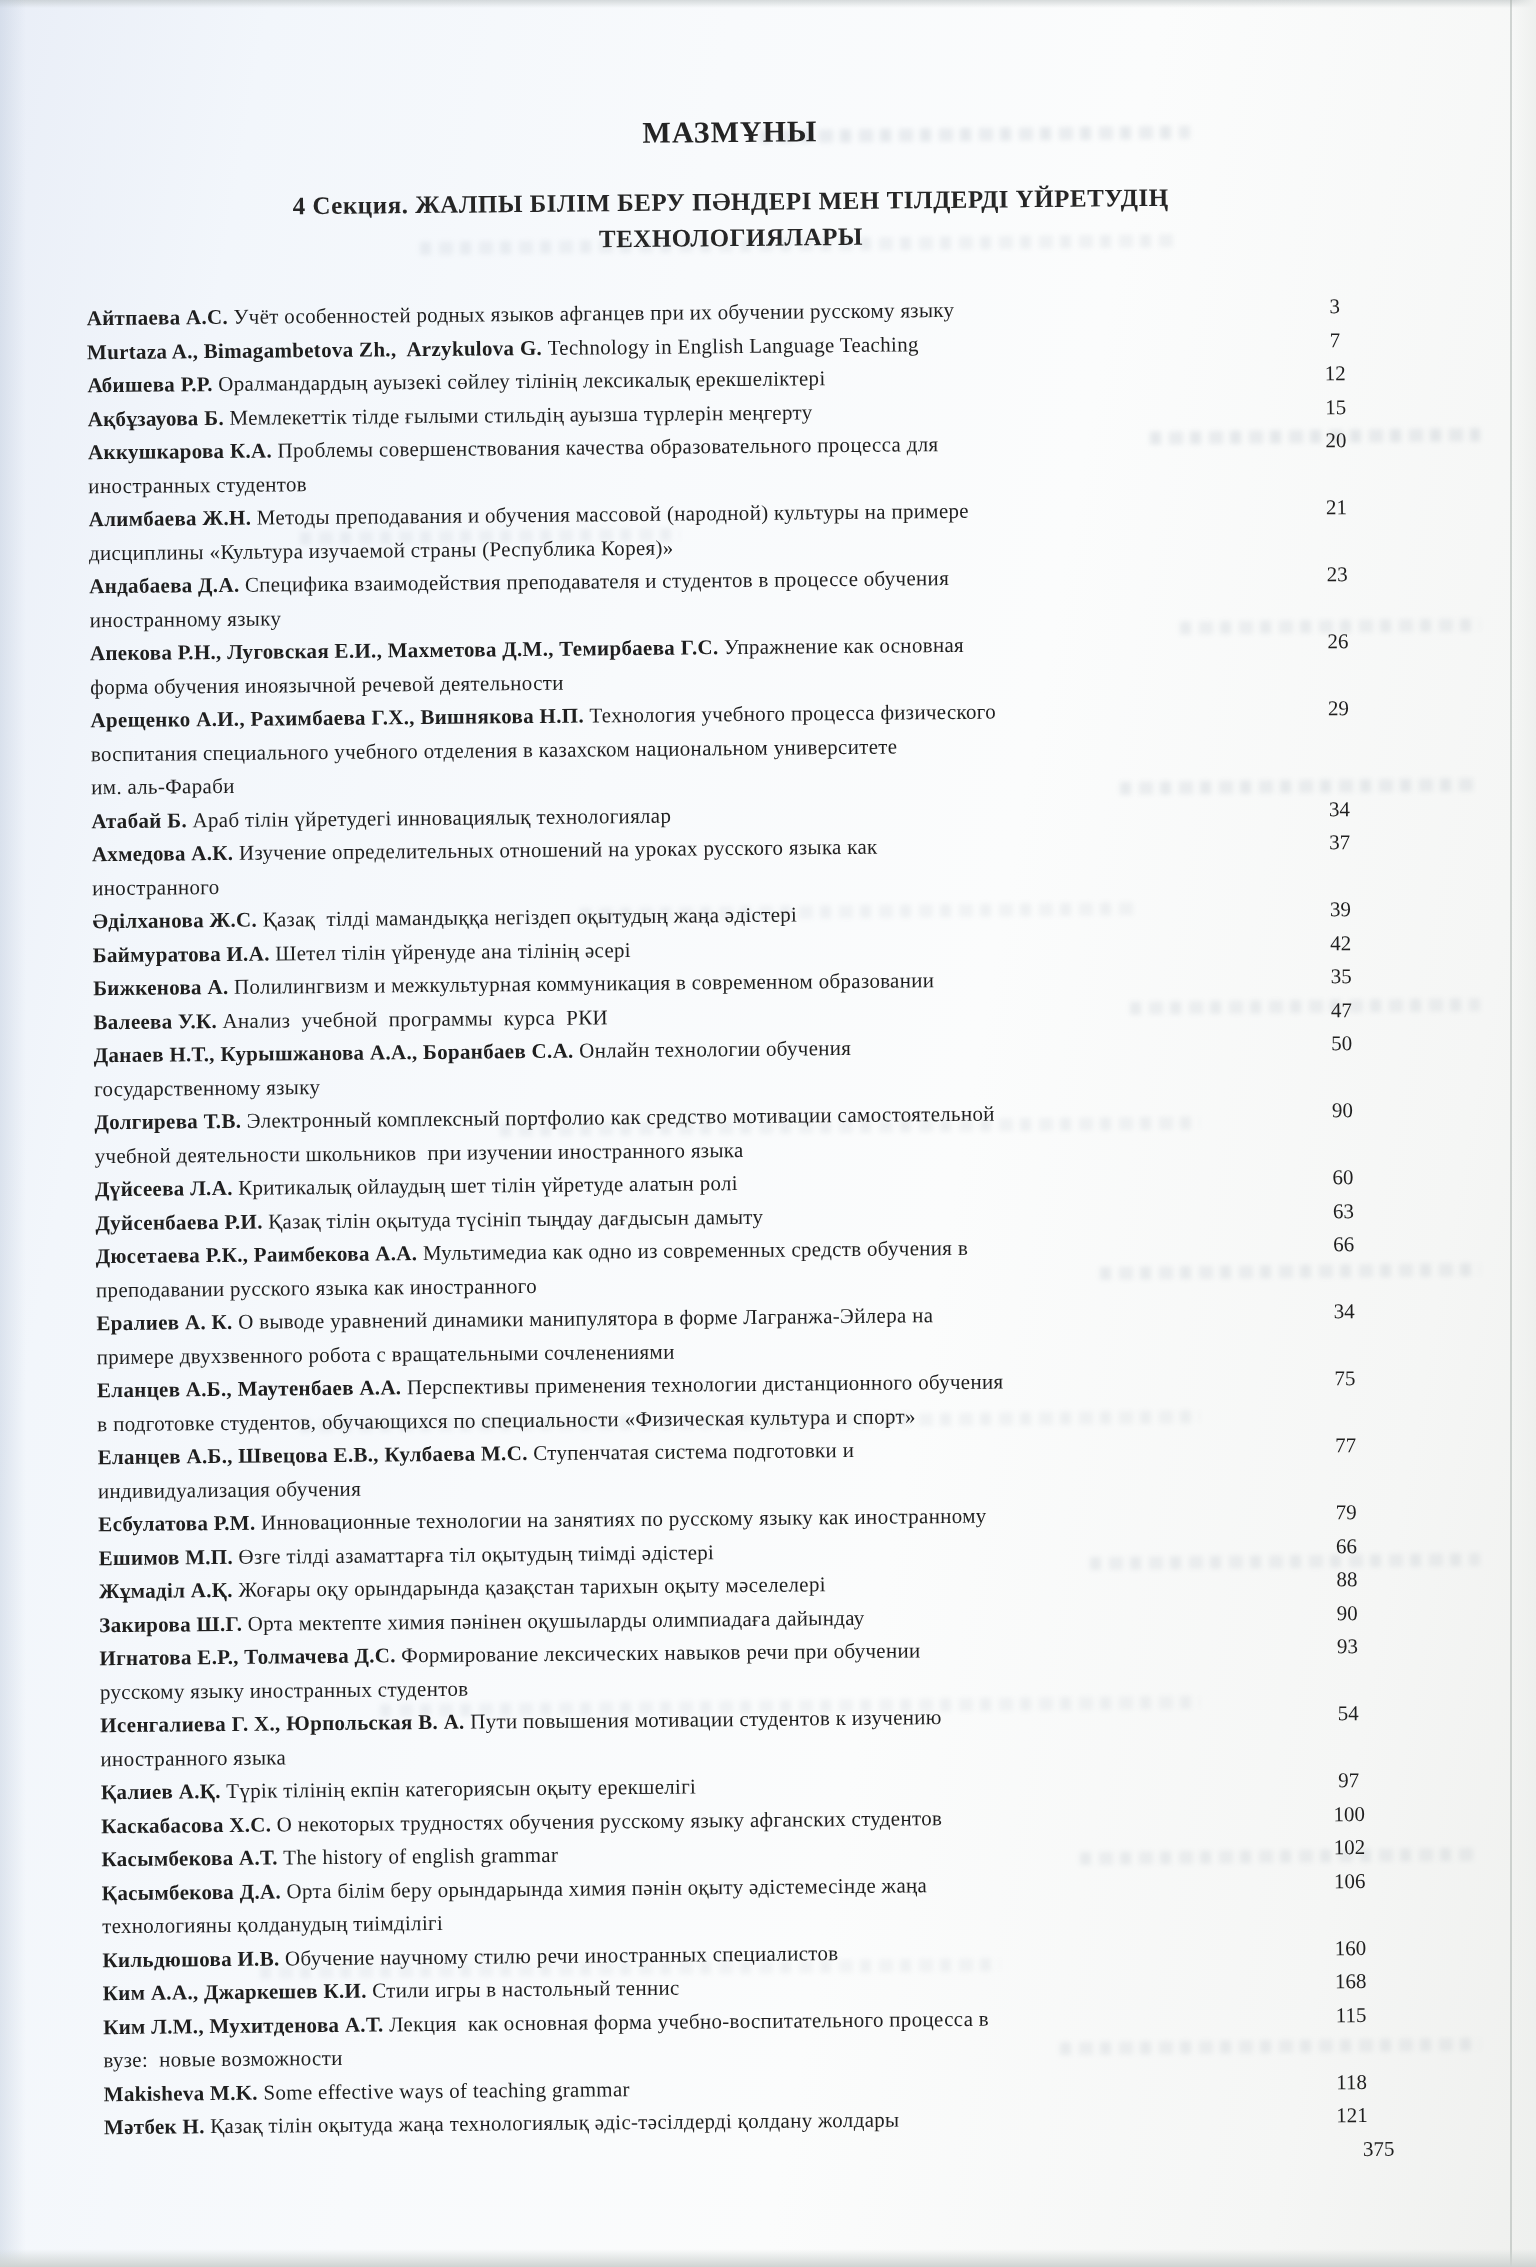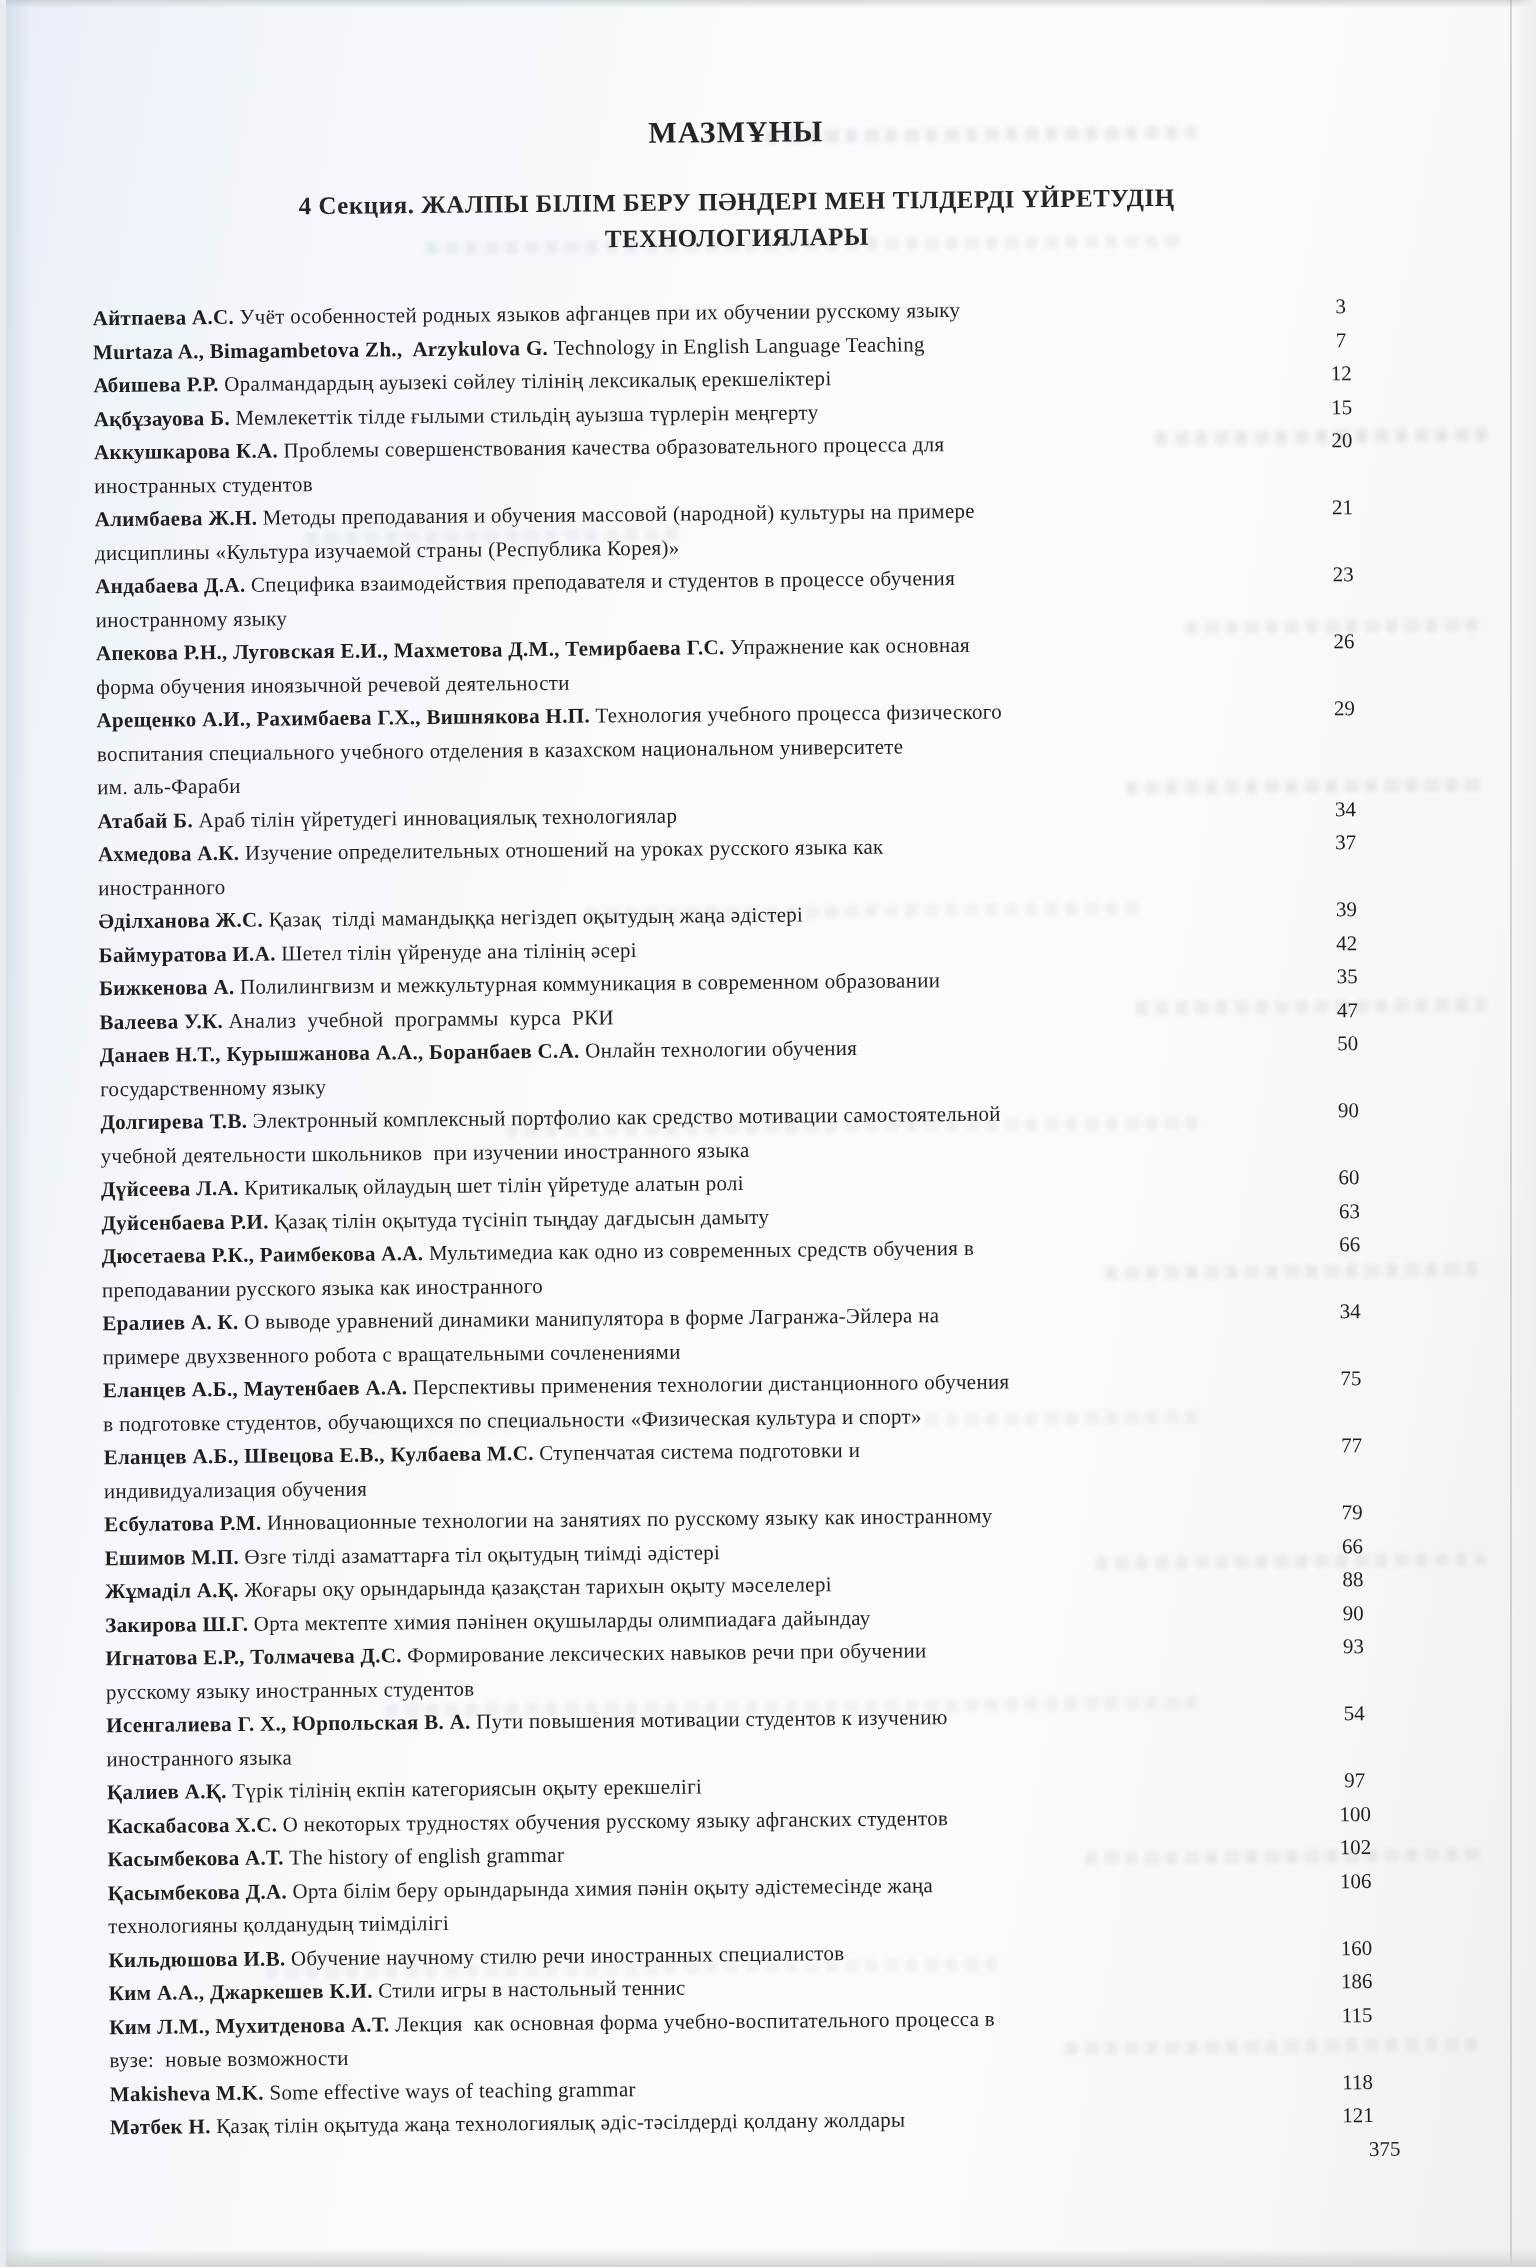--- a/index.html
+++ b/index.html
@@ -7,21 +7,20 @@
     width:1536px; height:2267px;
     background:#e8ecee;
     position:relative;
     overflow:hidden;
     font-family:"Liberation Serif","DejaVu Serif",serif;
   }
   .page {
     position:absolute; inset:0;
     background:
       linear-gradient(100deg, #e9eef7 0%, #f2f6fb 14%, #f8fafc 38%, #fbfcfc 60%, #f5f6f5 86%, #eff0ee 100%);
-    margin-left: 6px;
   }
   .edge-top { position:absolute; left:0; top:0; width:100%; height:8px;
     background:linear-gradient(180deg, rgba(170,178,178,.45), rgba(170,178,178,0)); }
   .edge-bottom { position:absolute; left:0; bottom:0; width:100%; height:18px;
     background:linear-gradient(0deg, #cfd4d2, rgba(207,212,210,0)); }
   .edge-left { position:absolute; left:0; top:0; width:26px; height:100%;
     background:linear-gradient(90deg, rgba(178,192,212,.35), rgba(178,192,212,0)); }
   .seam { position:absolute; top:0; right:24px; width:2px; height:100%;
     background:rgba(160,168,164,.45); }
   .edge-right { position:absolute; right:0; top:0; width:24px; height:100%;
@@ -214,21 +213,21 @@
     <div class="line first"><span class="authors">Касымбекова А.Т. </span><span class="title-text">The history of english grammar</span><span class="page-num">102</span></div>
   </div>
         <div class="entry">
     <div class="line first"><span class="authors">Қасымбекова Д.А. </span><span class="title-text">Орта білім беру орындарында химия пәнін оқыту әдістемесінде жаңа</span><span class="page-num">106</span></div>
   <div class="line cont">технологияны қолданудың тиімділігі</div>
         </div>
         <div class="entry">
     <div class="line first"><span class="authors">Кильдюшова И.В. </span><span class="title-text">Обучение научному стилю речи иностранных специалистов</span><span class="page-num">160</span></div>
   </div>
         <div class="entry">
-    <div class="line first"><span class="authors">Ким А.А., Джаркешев К.И. </span><span class="title-text">Стили игры в настольный теннис</span><span class="page-num">186</span></div>
+    <div class="line first"><span class="authors">Ким А.А., Джаркешев К.И. </span><span class="title-text">Стили игры в настольный теннис</span><span class="page-num">168</span></div>
   </div>
         <div class="entry">
     <div class="line first"><span class="authors">Ким Л.М., Мухитденова А.Т. </span><span class="title-text">Лекция  как основная форма учебно-воспитательного процесса в</span><span class="page-num">115</span></div>
   <div class="line cont">вузе:  новые возможности</div>
         </div>
         <div class="entry">
     <div class="line first"><span class="authors">Makisheva M.K. </span><span class="title-text">Some effective ways of teaching grammar</span><span class="page-num">118</span></div>
   </div>
         <div class="entry">
     <div class="line first"><span class="authors">Мәтбек Н. </span><span class="title-text">Қазақ тілін оқытуда жаңа технологиялық әдіс-тәсілдерді қолдану жолдары</span><span class="page-num">121</span></div>

